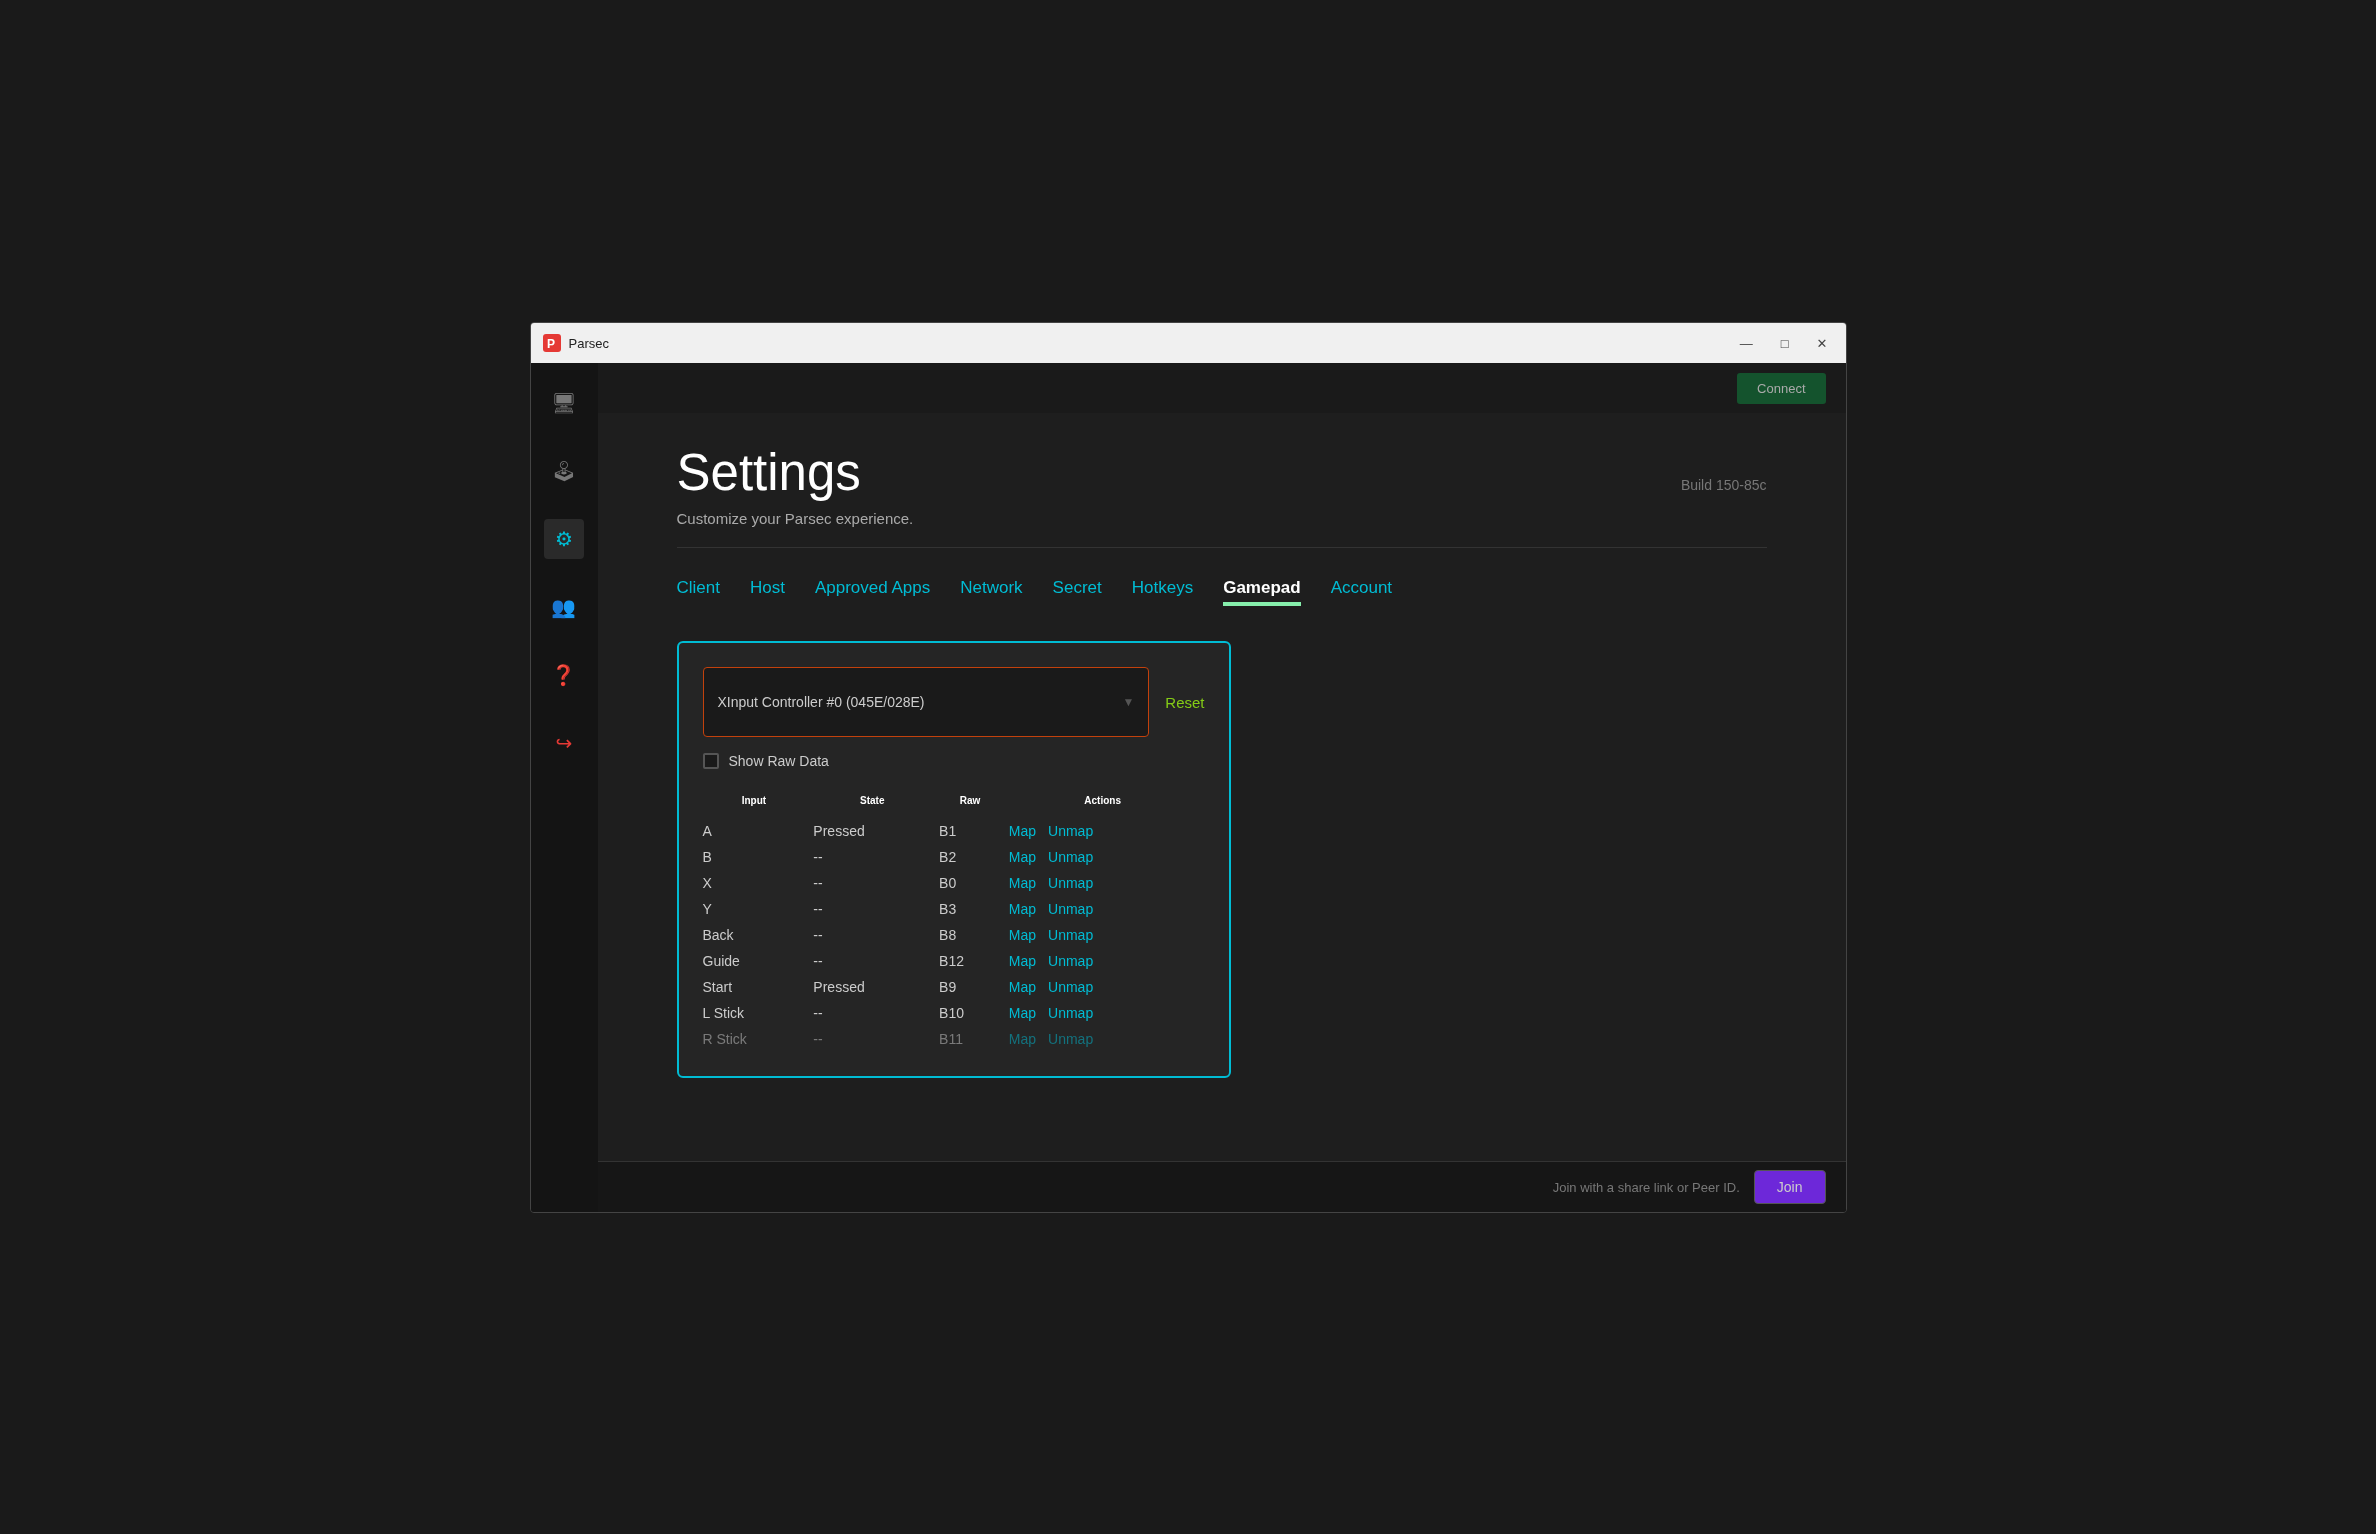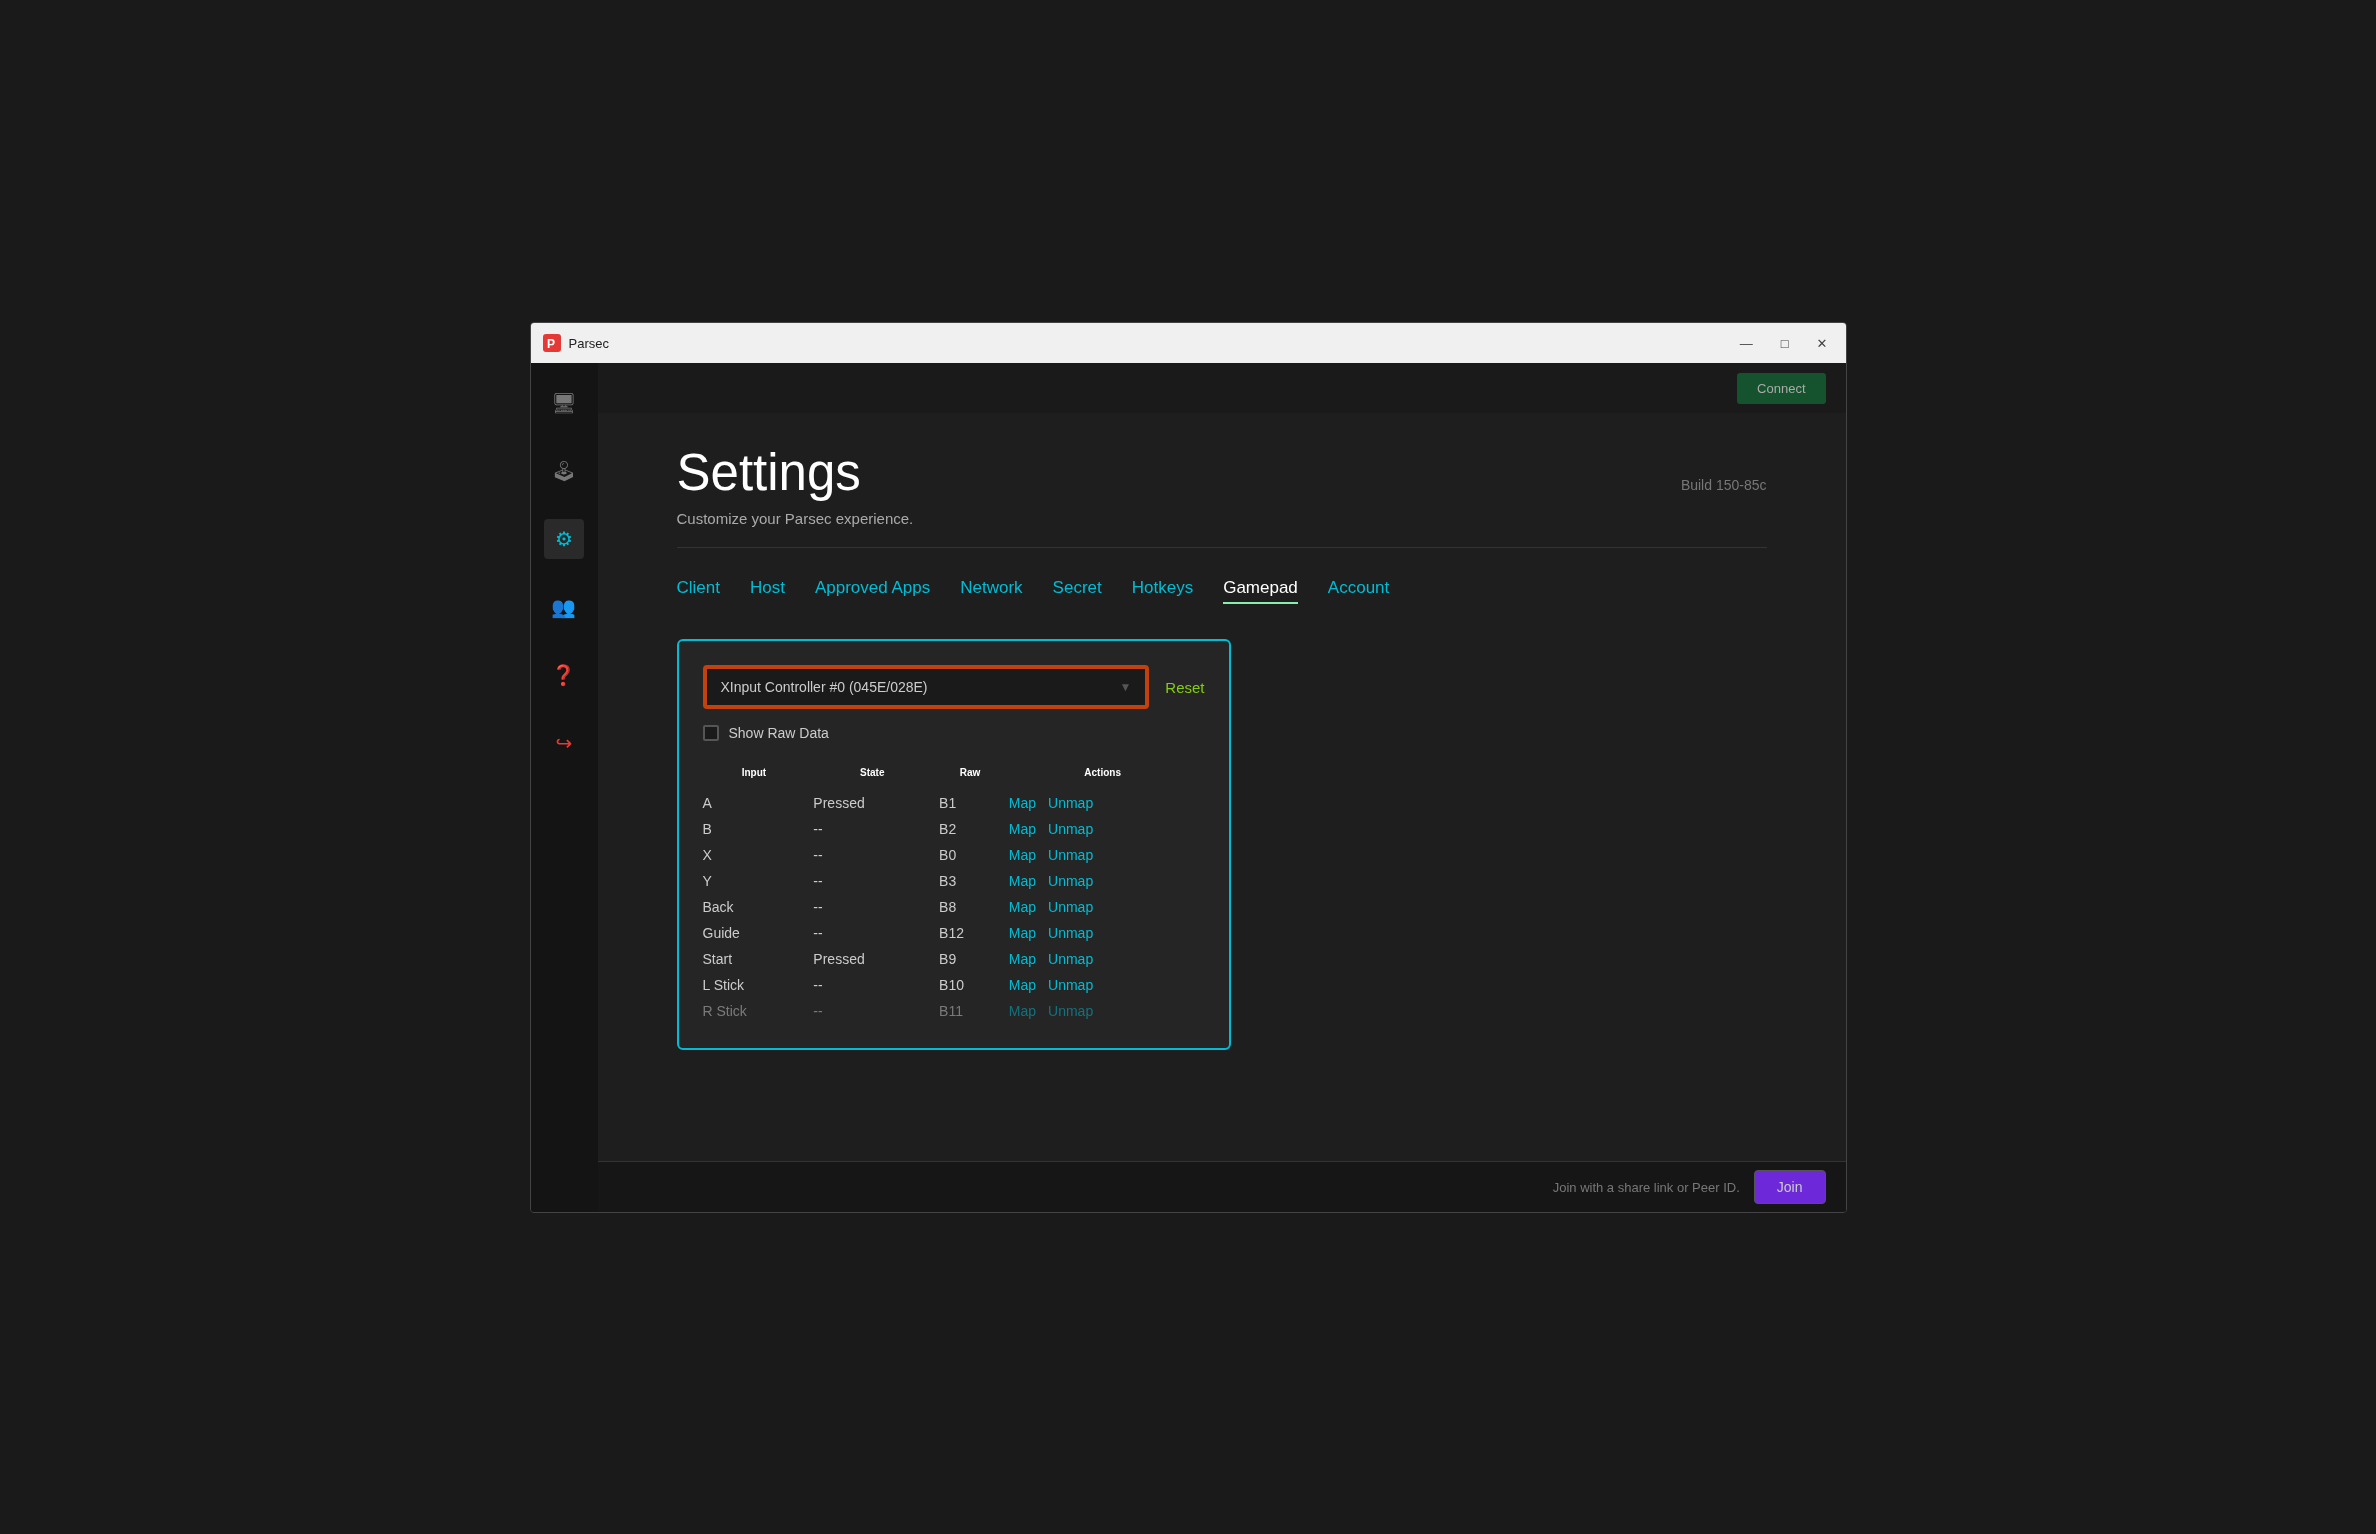--- a/index.html
+++ b/index.html
@@ -181,22 +181,22 @@
     .tab {
       font-size: 17px;
       color: #00bcd4;
       cursor: pointer;
       padding-bottom: 4px;
       text-decoration: none;
     }
 
     .tab.active {
       color: #fff;
-      font-weight: 400;
-      border-bottom: 2px solid #86efac;
+      font-weight: 700;
+      border-bottom: 4px solid #86efac;
     }
 
     
     .section-title {
       font-size: 17px;
       color: #fff;
       font-weight: 700;
       letter-spacing: 1px;
       margin-bottom: 20px;
     }
@@ -214,24 +214,24 @@
     .controller-row {
       display: flex;
       align-items: center;
       gap: 16px;
       margin-bottom: 16px;
     }
 
     .controller-select {
       flex: 1;
       background: #1a1a1a;
-      border: 4px solid #c2410c;
+      border: 1px solid #c2410c;
       border-radius: 4px;
       color: #ccc;
-      padding: 10px 14px;
+      padding: 26px 14px;
       font-size: 14px;
       display: flex;
       align-items: center;
       justify-content: space-between;
       cursor: pointer;
     }
 
     .controller-select-arrow {
       color: #555;
       font-size: 12px;

